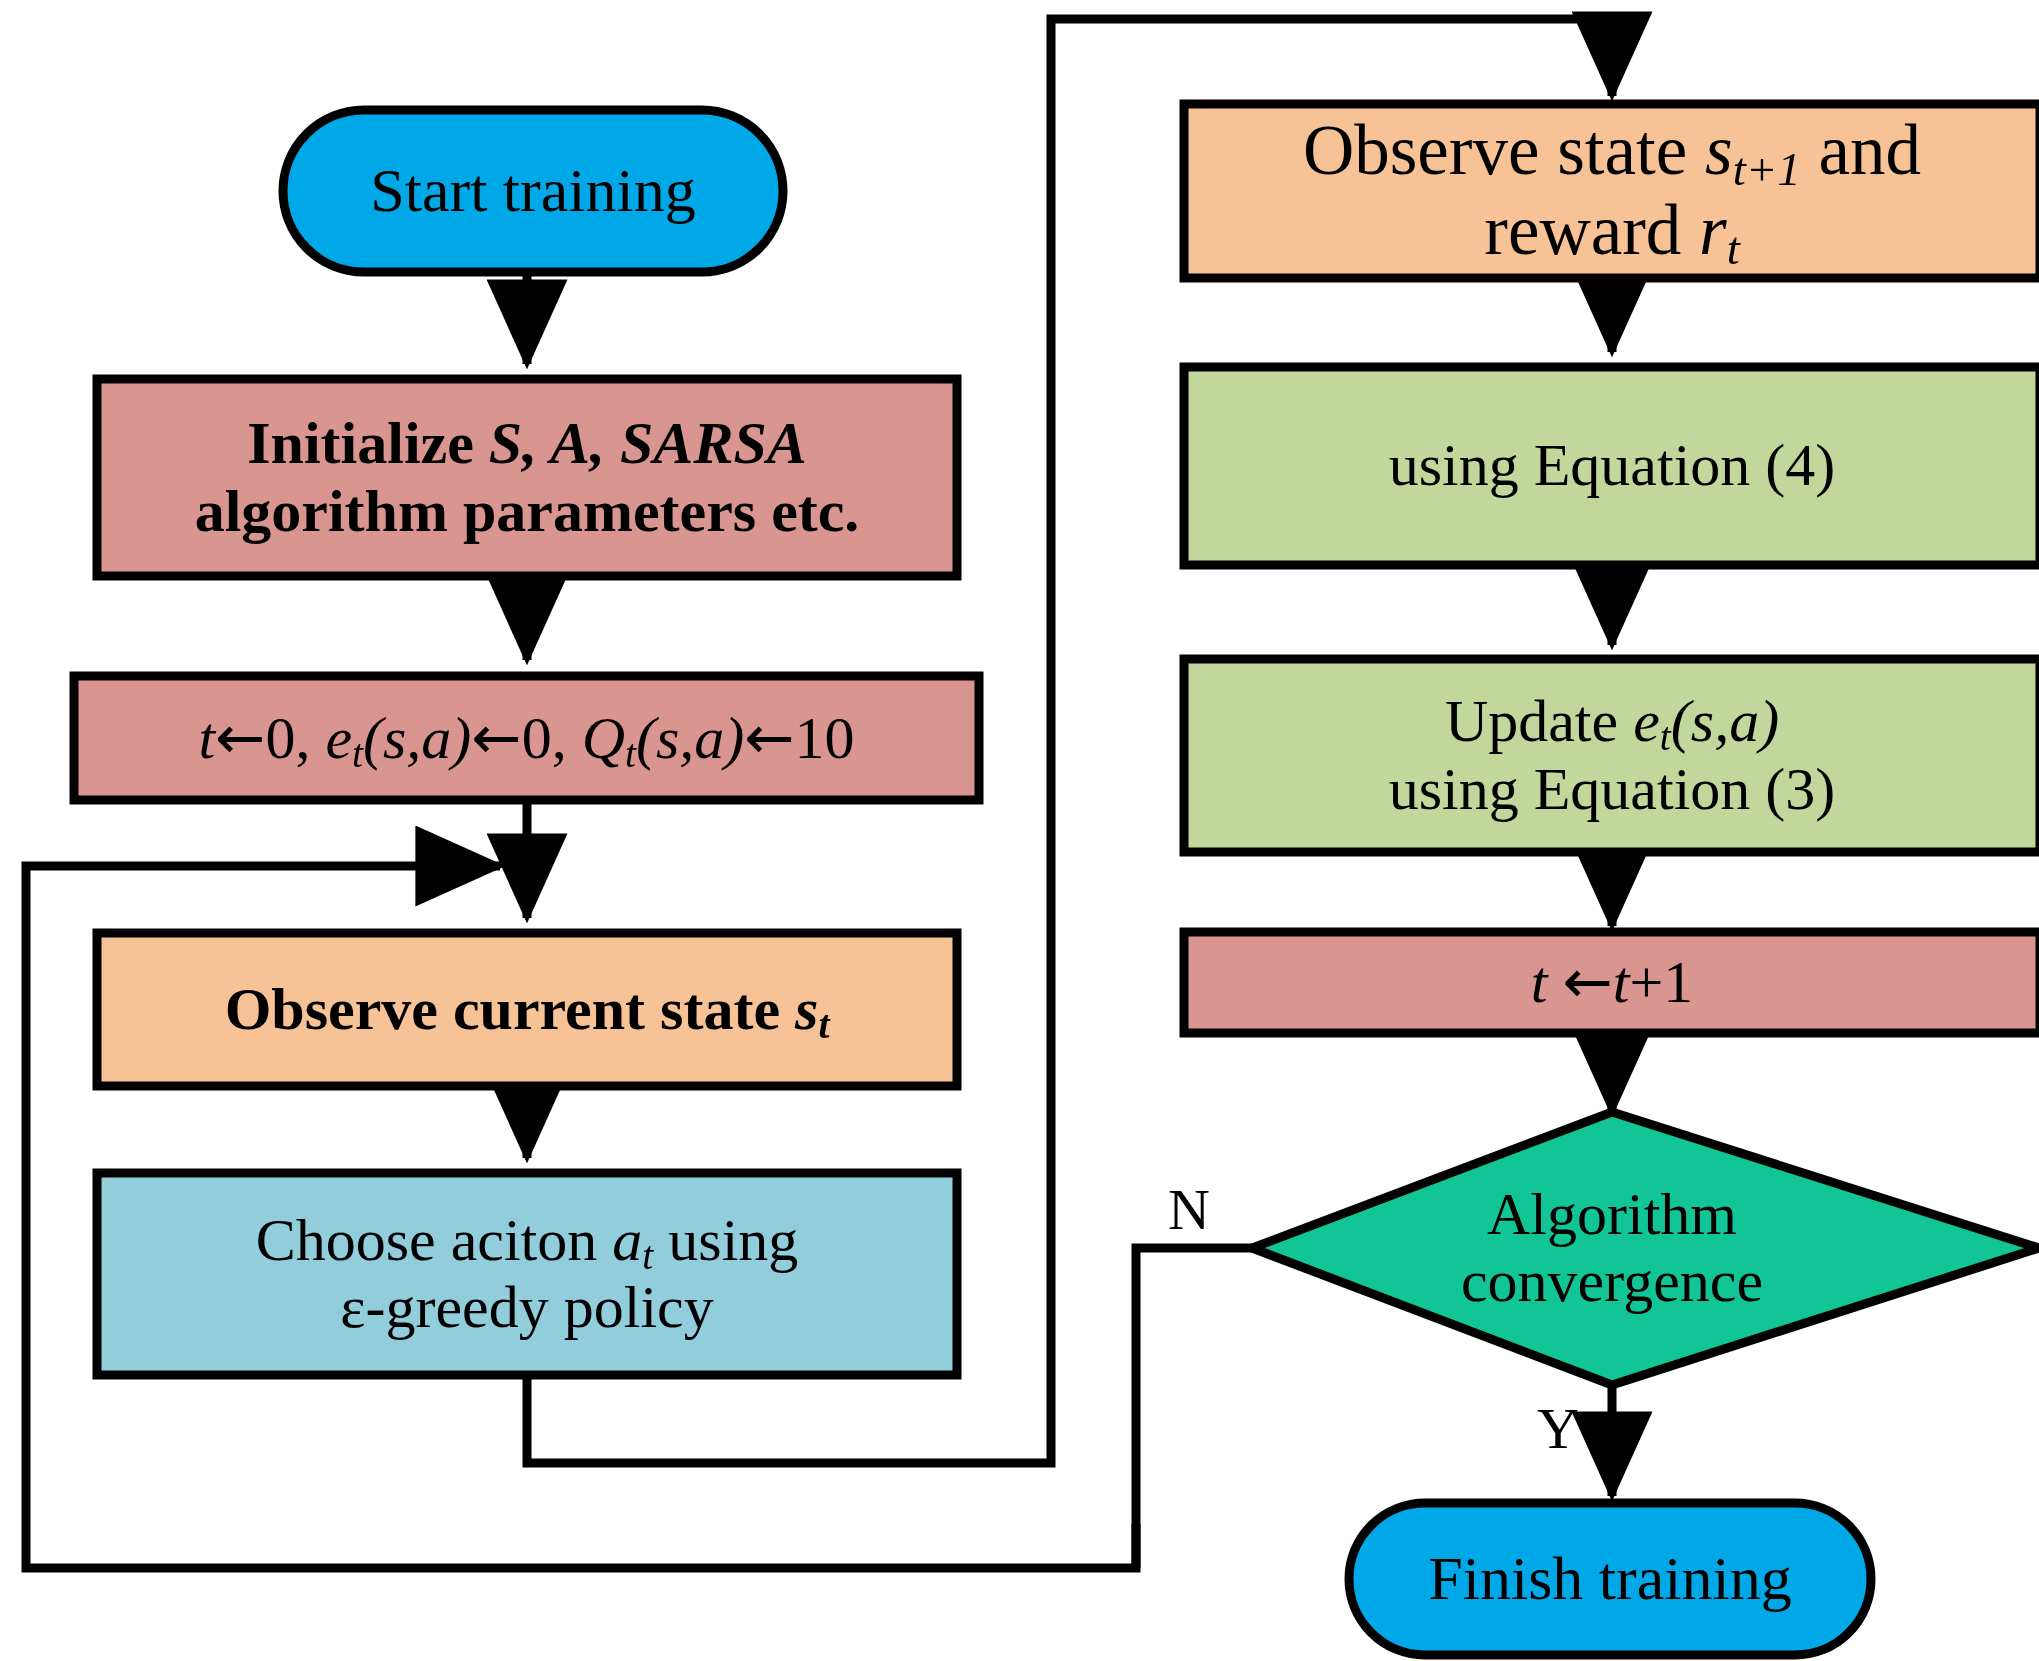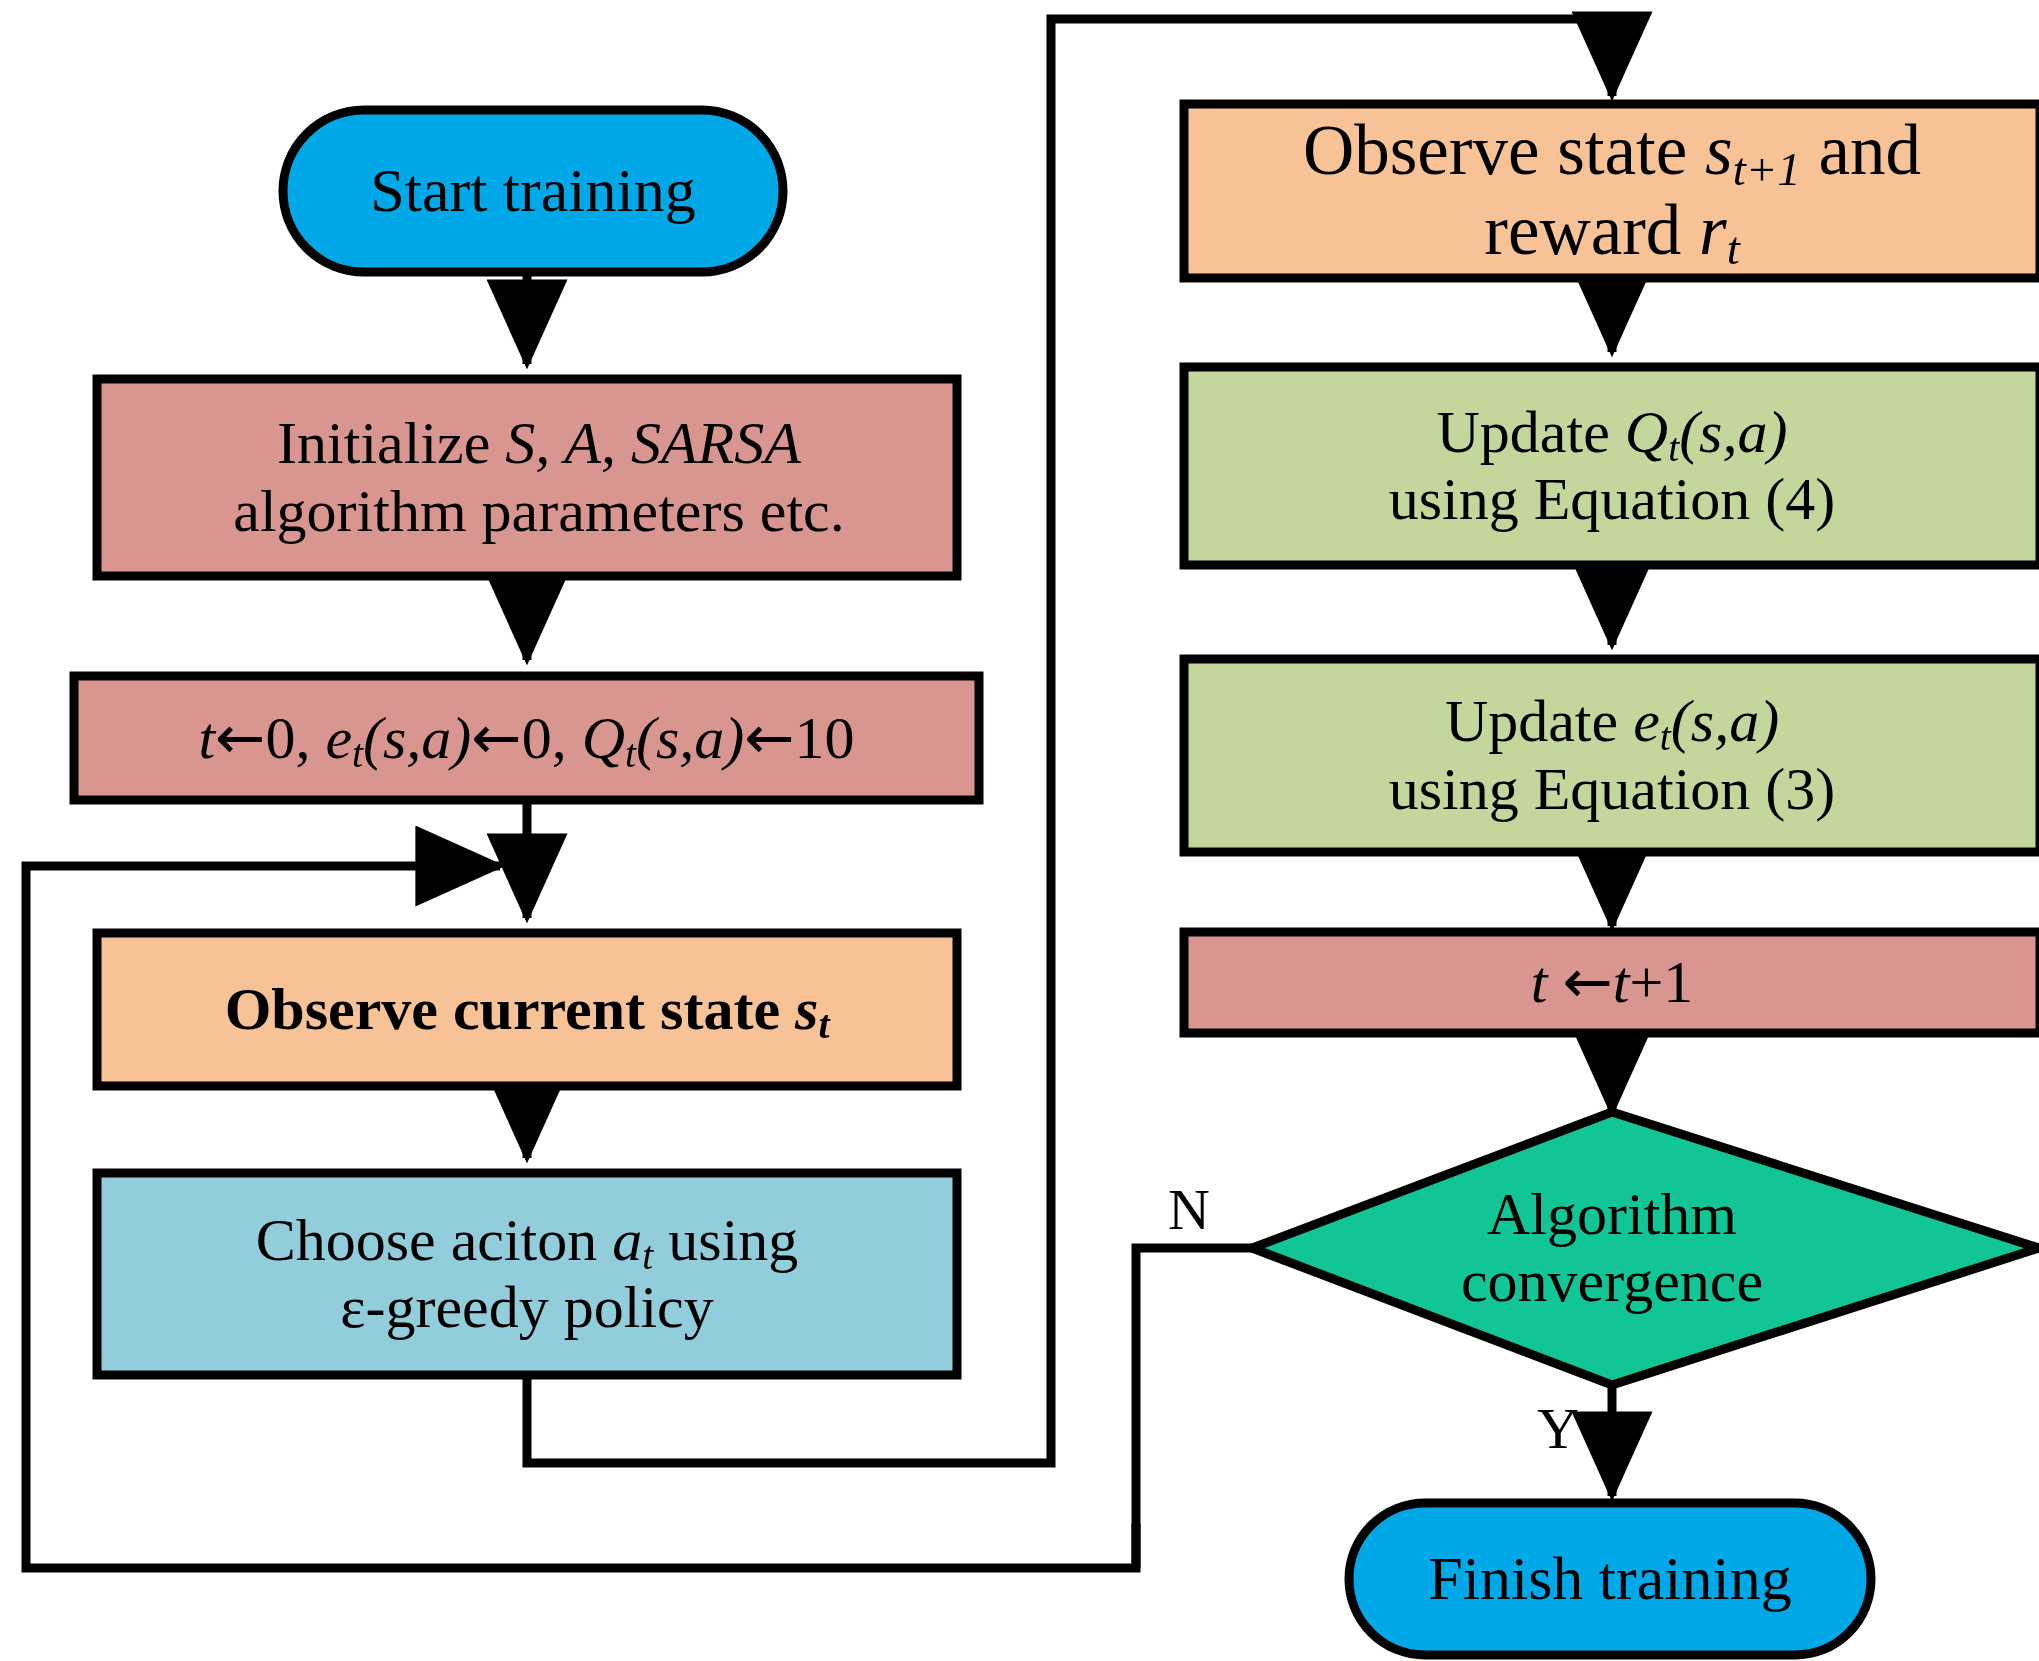--- a/index.html
+++ b/index.html
@@ -131,21 +131,21 @@
       <polygon class="node-shape" points="1612,1112 2039,1248 1612,1385 1252,1248" fill="#12c596"></polygon>
 
       <rect class="node-shape" x="1349" y="1503" width="522" height="152" rx="76" ry="76" fill="#00a8e8"></rect>
     </g>
   </svg>
 
   <div class="node-text" style="left:283px; top:110px; width:500px; height:162px; font-size:62px;">
     <span class="ln">Start training</span>
   </div>
 
-  <div class="node-text" style="left:109px; top:379px; width:860px; height:197px; font-size:60px;">
+  <div class="node-text" style="left:97px; top:379px; width:860px; height:197px; font-size:60px;font-weight:bold;">
     <span class="ln"><span>Initialize </span><span class="ital">S, A, SARSA</span></span>
     <span class="ln">algorithm  parameters etc.</span>
   </div>
 
   <div class="node-text" style="left:74px; top:676px; width:905px; height:124px; font-size:60px;">
     <span class="ln">
       <span class="ital">t</span><span class="arrowglyph">←</span><span>0,</span>&nbsp;<span class="ital">e</span><span class="sub">t</span><span class="ital">(s,a)</span><span class="arrowglyph">←</span><span>0,</span>&nbsp;<span class="ital">Q</span><span class="sub">t</span><span class="ital">(s,a)</span><span class="arrowglyph">←</span><span>10</span>
     </span>
   </div>
 
@@ -157,21 +157,20 @@
     <span class="ln"><span>Choose aciton </span><span class="ital">a</span><span class="sub">t</span><span> using</span></span>
     <span class="ln">ε-greedy policy</span>
   </div>
 
   <div class="node-text" style="left:1184px; top:104px; width:856px; height:174px; font-size:71px;">
     <span class="ln"><span>Observe state </span><span class="ital">s</span><span class="sub">t+1</span><span> and</span></span>
     <span class="ln"><span>reward </span><span class="ital">r</span><span class="sub">t</span></span>
   </div>
 
   <div class="node-text" style="left:1184px; top:367px; width:856px; height:198px; font-size:60px;">
-    <span class="ln"><span>Update </span><span class="ital">Q</span><span class="sub">t</span><span class="ital">(s,a)</span></span>
     <span class="ln">using  Equation (4)</span>
   </div>
 
   <div class="node-text" style="left:1184px; top:659px; width:856px; height:193px; font-size:60px;">
     <span class="ln"><span>Update  </span><span class="ital">e</span><span class="sub">t</span><span class="ital">(s,a)</span></span>
     <span class="ln">using  Equation (3)</span>
   </div>
 
   <div class="node-text" style="left:1184px; top:932px; width:856px; height:101px; font-size:60px;">
     <span class="ln"><span class="ital">t</span>&nbsp;<span class="arrowglyph">←</span><span class="ital">t</span><span>+1</span></span>

